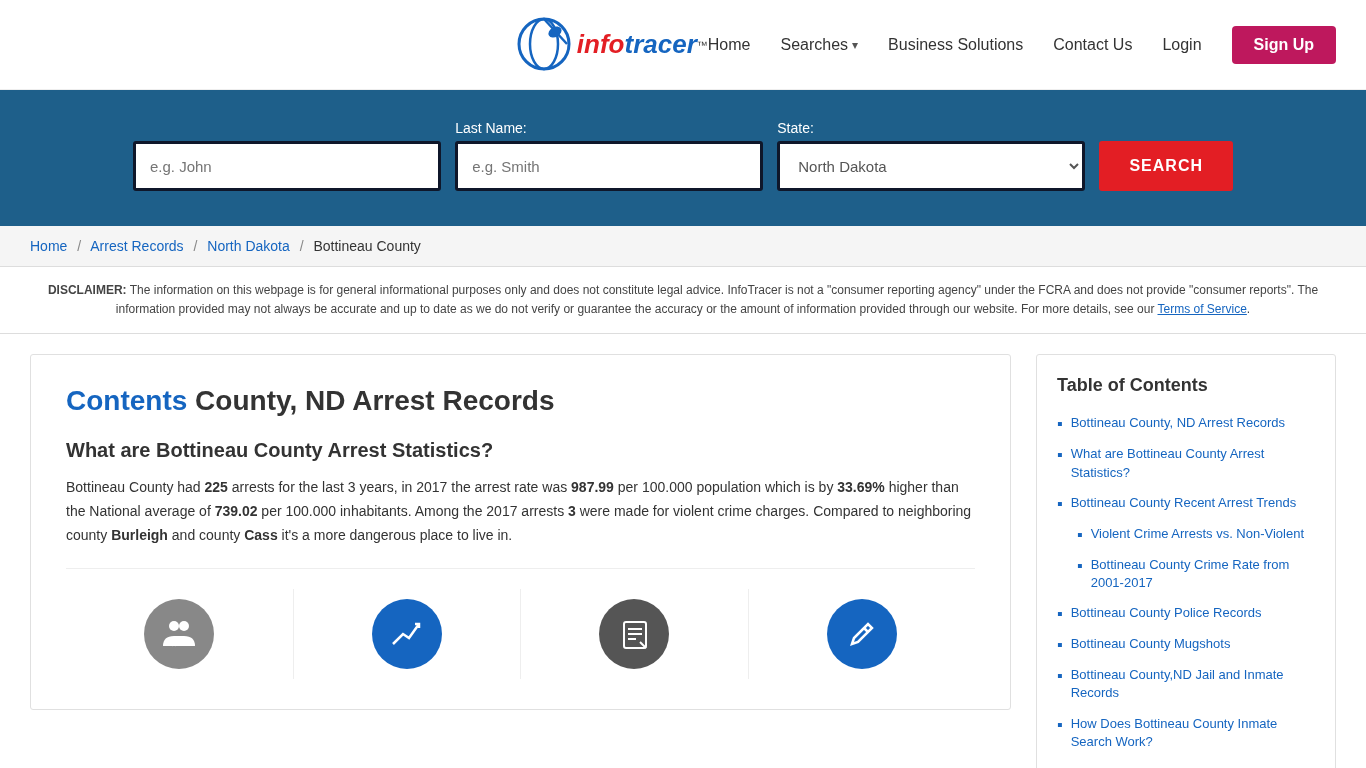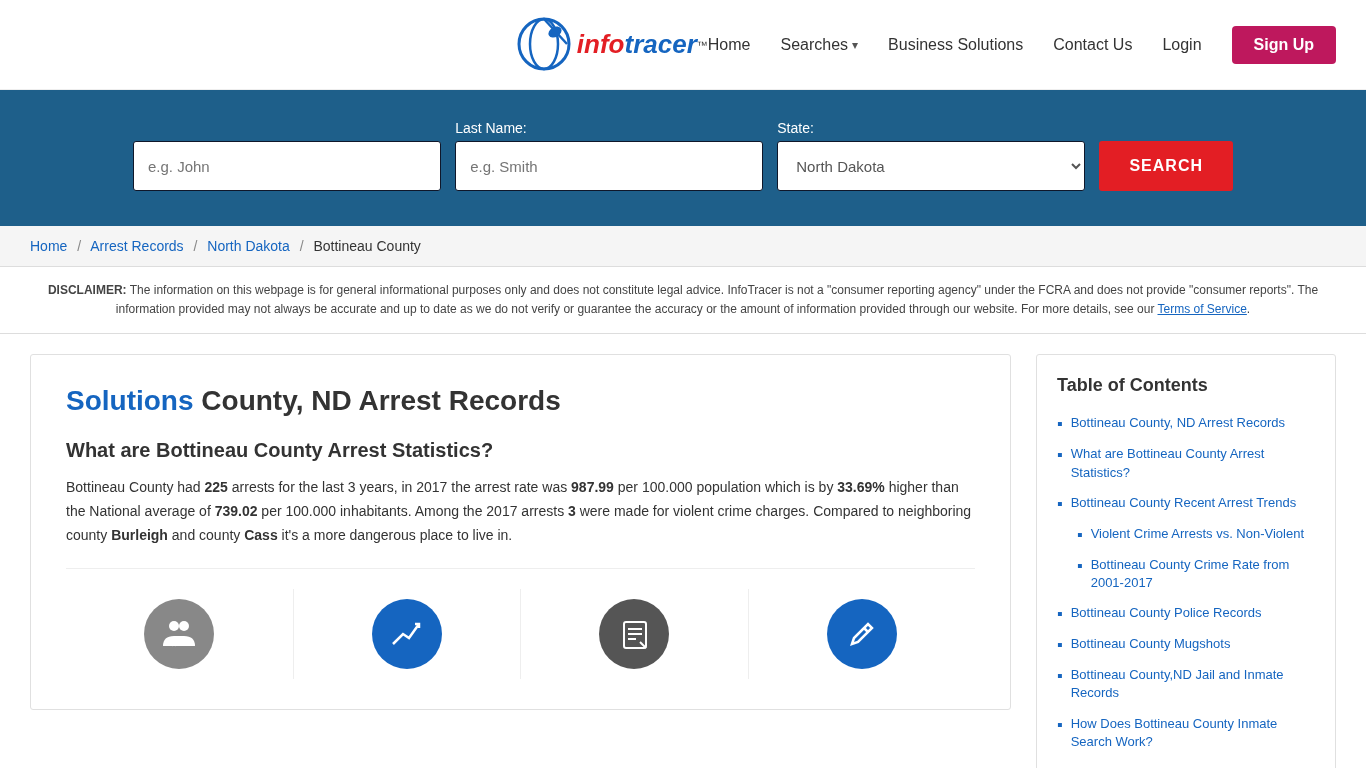--- a/index.html
+++ b/index.html
@@ -68,21 +68,21 @@
       gap: 14px;
       max-width: 1100px;
       margin: 0 auto;
     }
     .form-group { display: flex; flex-direction: column; gap: 5px; }
     .form-group label { color: #fff; font-size: 14px; font-weight: 500; }
     .form-group input, .form-group select {
       height: 50px;
       padding: 0 14px;
       font-size: 15px;
-      border: 1px solid #0f172a;
+      border: 3px solid #0f172a;
       border-radius: 3px;
       background: #fff;
       color: #555;
     }
     .form-group.first-name { flex: 2; }
     .form-group.last-name { flex: 2; }
     .form-group.state { flex: 2; }
     .form-group select { appearance: auto; }
     .btn-search {
       height: 50px;
@@ -294,21 +294,21 @@
 <div class="disclaimer">
   <strong>DISCLAIMER:</strong>
   <span> The information on this webpage is for general informational purposes only and does not constitute legal advice. InfoTracer is not a "consumer reporting agency" under the FCRA and does not provide "consumer reports". The information provided may not always be accurate and up to date as we do not verify or guarantee the accuracy or the amount of information provided through our website. For more details, see our </span>
   <a href="#">Terms of Service</a><span>.</span>
 </div>
 
 <div class="main-content">
 
   <div class="content-area">
     <h1>
-      <span class="blue">Solutions</span><span> County, ND Arrest Records</span>
+      <span class="blue">Contents</span><span> County, ND Arrest Records</span>
     </h1>
 
     <h2>What are Bottineau County Arrest Statistics?</h2>
 
     <p>
       Bottineau County had <strong>225</strong> arrests for the last 3 years, in 2017 the arrest rate was <strong>987.99</strong> per 100.000 population which is by <strong>33.69%</strong> higher than the National average of <strong>739.02</strong> per 100.000 inhabitants. Among the 2017 arrests <strong>3</strong> were made for violent crime charges. Compared to neighboring county <strong>Burleigh</strong> and county <strong>Cass</strong> it's a more dangerous place to live in.
     </p>
 
 
     <div class="icon-strip">

